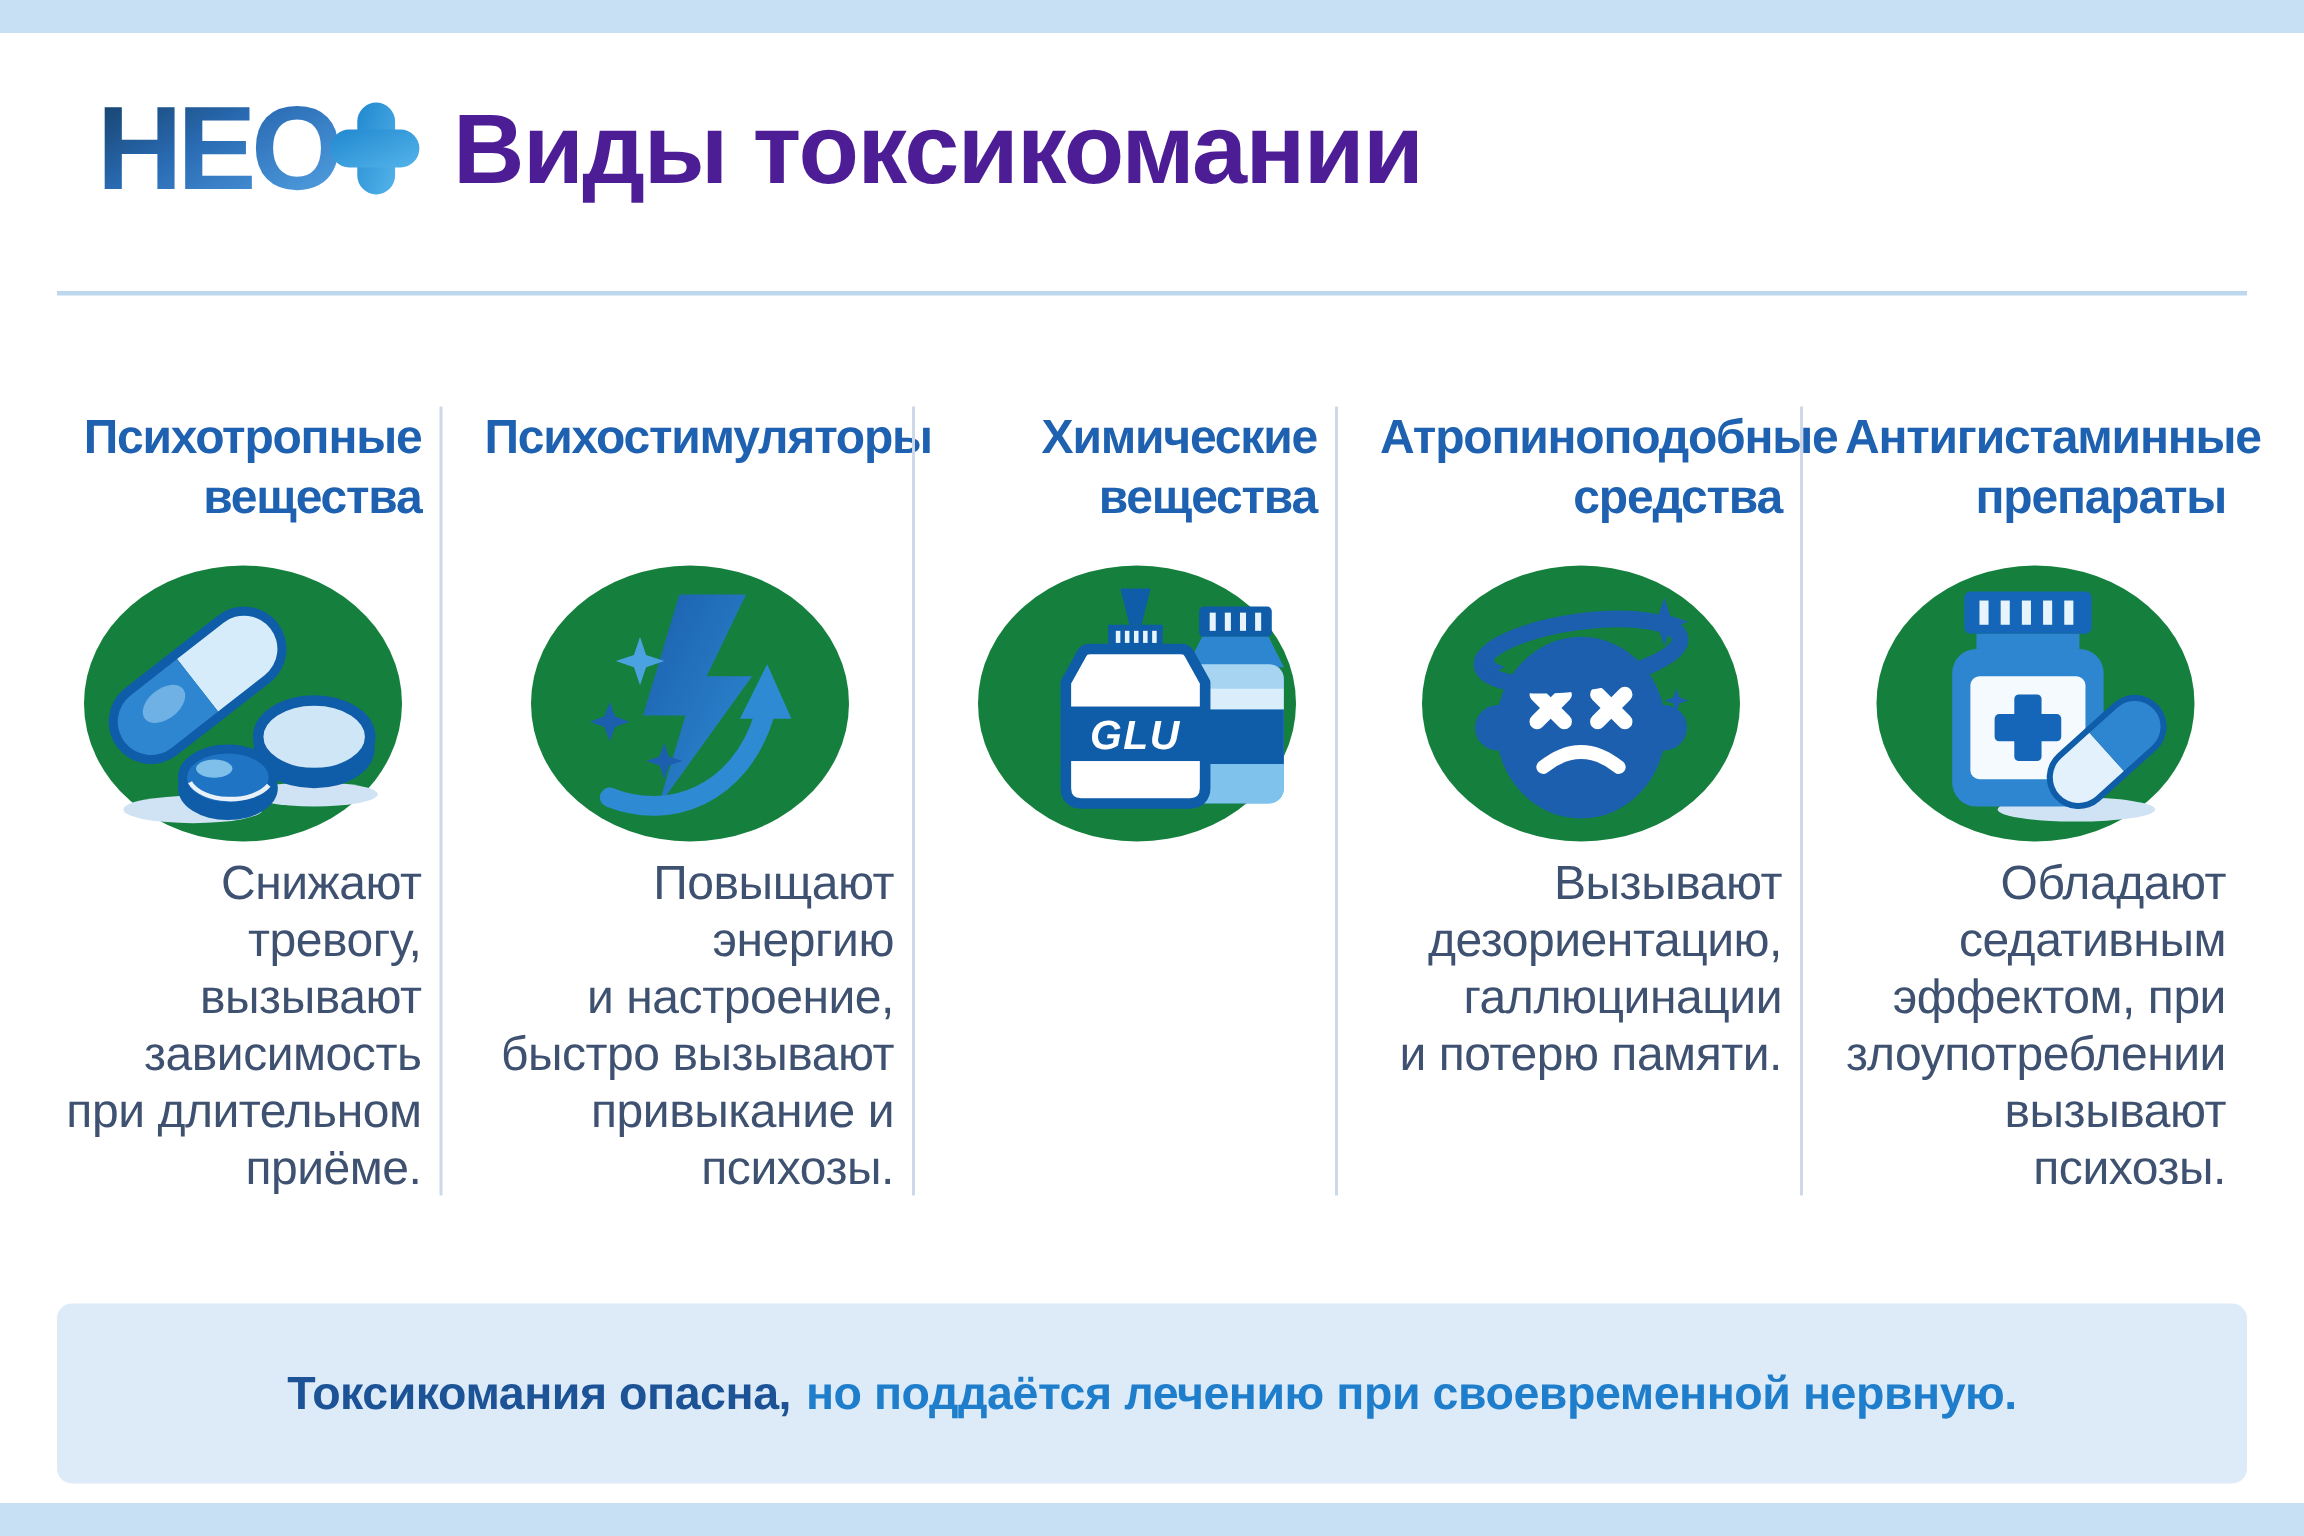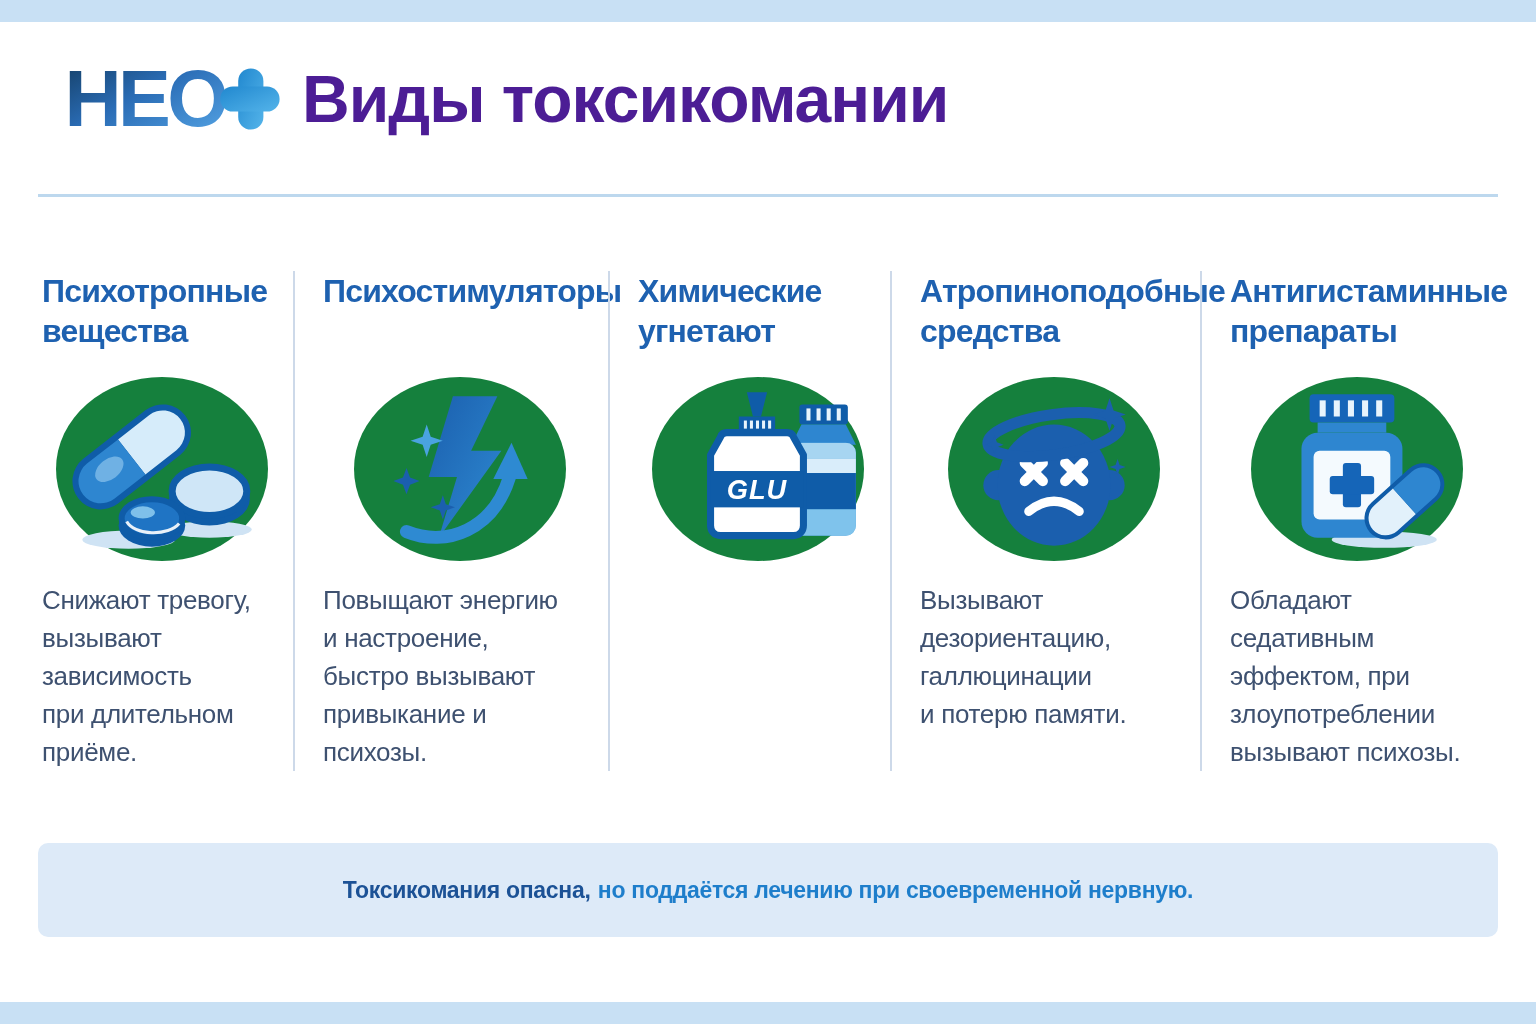--- a/index.html
+++ b/index.html
@@ -17,45 +17,46 @@
   .page-title{
     font-size:66px;font-weight:700;color:#4c1d95;letter-spacing:-1px;
     white-space:nowrap;
   }
   .header-divider{margin:49px 38px 0 38px;border:0;border-top:3px solid #bdd8ee;height:0;}
 
   .columns{
     margin:74px 40px 0 40px;
     display:grid;
     grid-template-columns:253px 315px 282px 310px 296px;
+    text-align:right;
   }
   .col{padding:0 12px 0 28px;}
   .col:first-child{padding-left:2px;}
   .col + .col{border-left:2px solid #cdd9e9;}
   .col-heading{
     height:104px;
     font-size:32px;line-height:40px;font-weight:700;color:#1e61b0;
     letter-spacing:-0.8px;white-space:pre-line;
   }
   .icon-ellipse{
     width:212px;height:184px;border-radius:50%;
     background:#15803d;margin:2px auto 0 auto;
     display:flex;align-items:center;justify-content:center;font-style:italic;
   }
   .col-desc{
-    margin-top:20px;
-    font-size:26px;line-height:38px;color:#3e5170;
+    margin-top:8px;
+    font-size:32px;line-height:38px;color:#3e5170;
     white-space:pre-line;letter-spacing:-0.3px;
   }
 
   .banner{
-    margin:72px 38px 0 38px;height:94px;border-radius:10px;
+    margin:72px 38px 0 38px;height:120px;border-radius:10px;
     background:#ddeaf8;
     display:flex;align-items:center;justify-content:center;
-    font-size:23px;font-weight:700;letter-spacing:-0.3px;white-space:nowrap;
+    font-size:31px;font-weight:700;letter-spacing:-0.3px;white-space:nowrap;
   }
   .banner .em{color:#1c5296;}
   .banner .rest{color:#1e7ecb;margin-left:0.32em;}
 </style>
 </head>
 <body>
 
 <div class="edge-bar top"></div>
 
 <div class="header">
@@ -130,21 +131,21 @@
       </svg>
     </div>
     <div class="col-desc">Повыщают энергию
 и настроение,
 быстро вызывают
 привыкание и психозы.</div>
   </div>
 
   <div class="col">
     <div class="col-heading">Химические
-угнетают</div>
+вещества</div>
     <div class="icon-ellipse">
       <svg width="212" height="184" viewBox="0 0 210 180">
         <defs>
           <clipPath id="solventClip">
               <rect x="138" y="64" width="64" height="92" rx="10"></rect>
             </clipPath>
         </defs>
 
         <rect x="146" y="26" width="48" height="20" rx="3" fill="#0f5ca8"></rect>
         <g fill="#e8f4fc">

